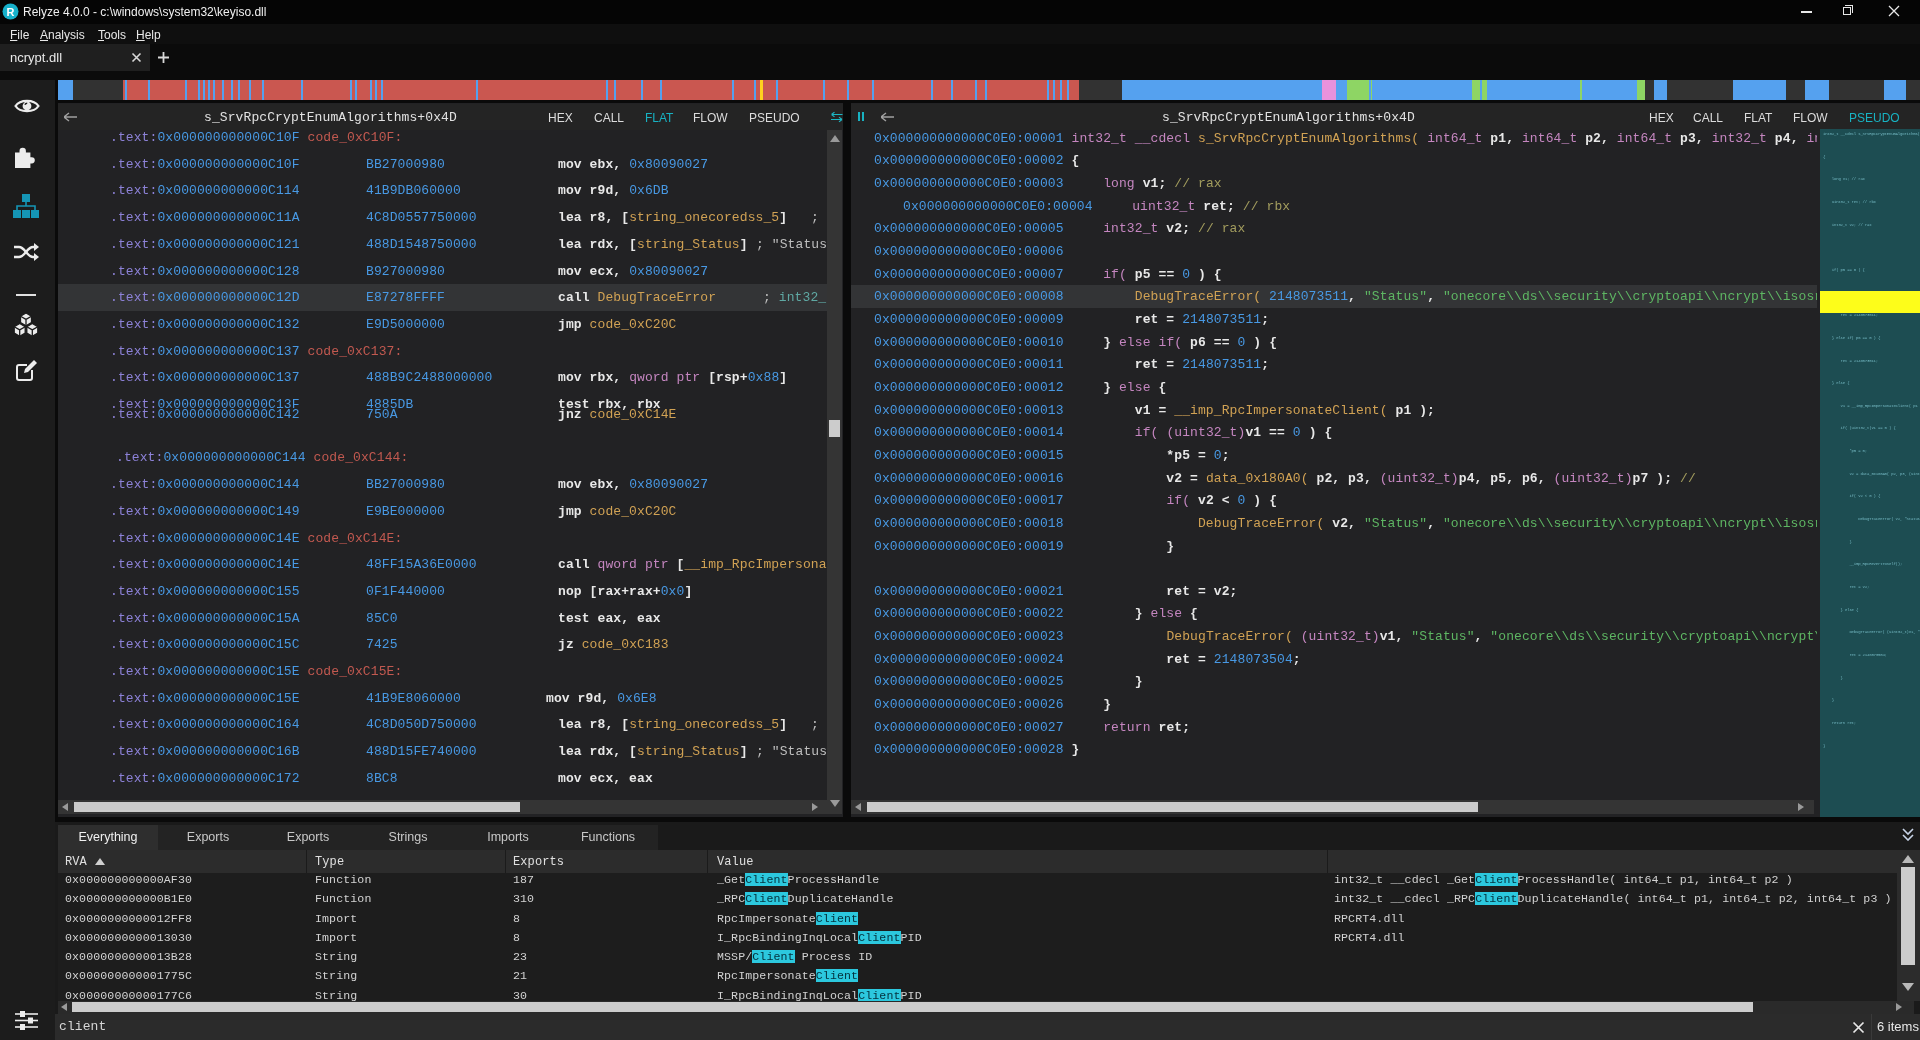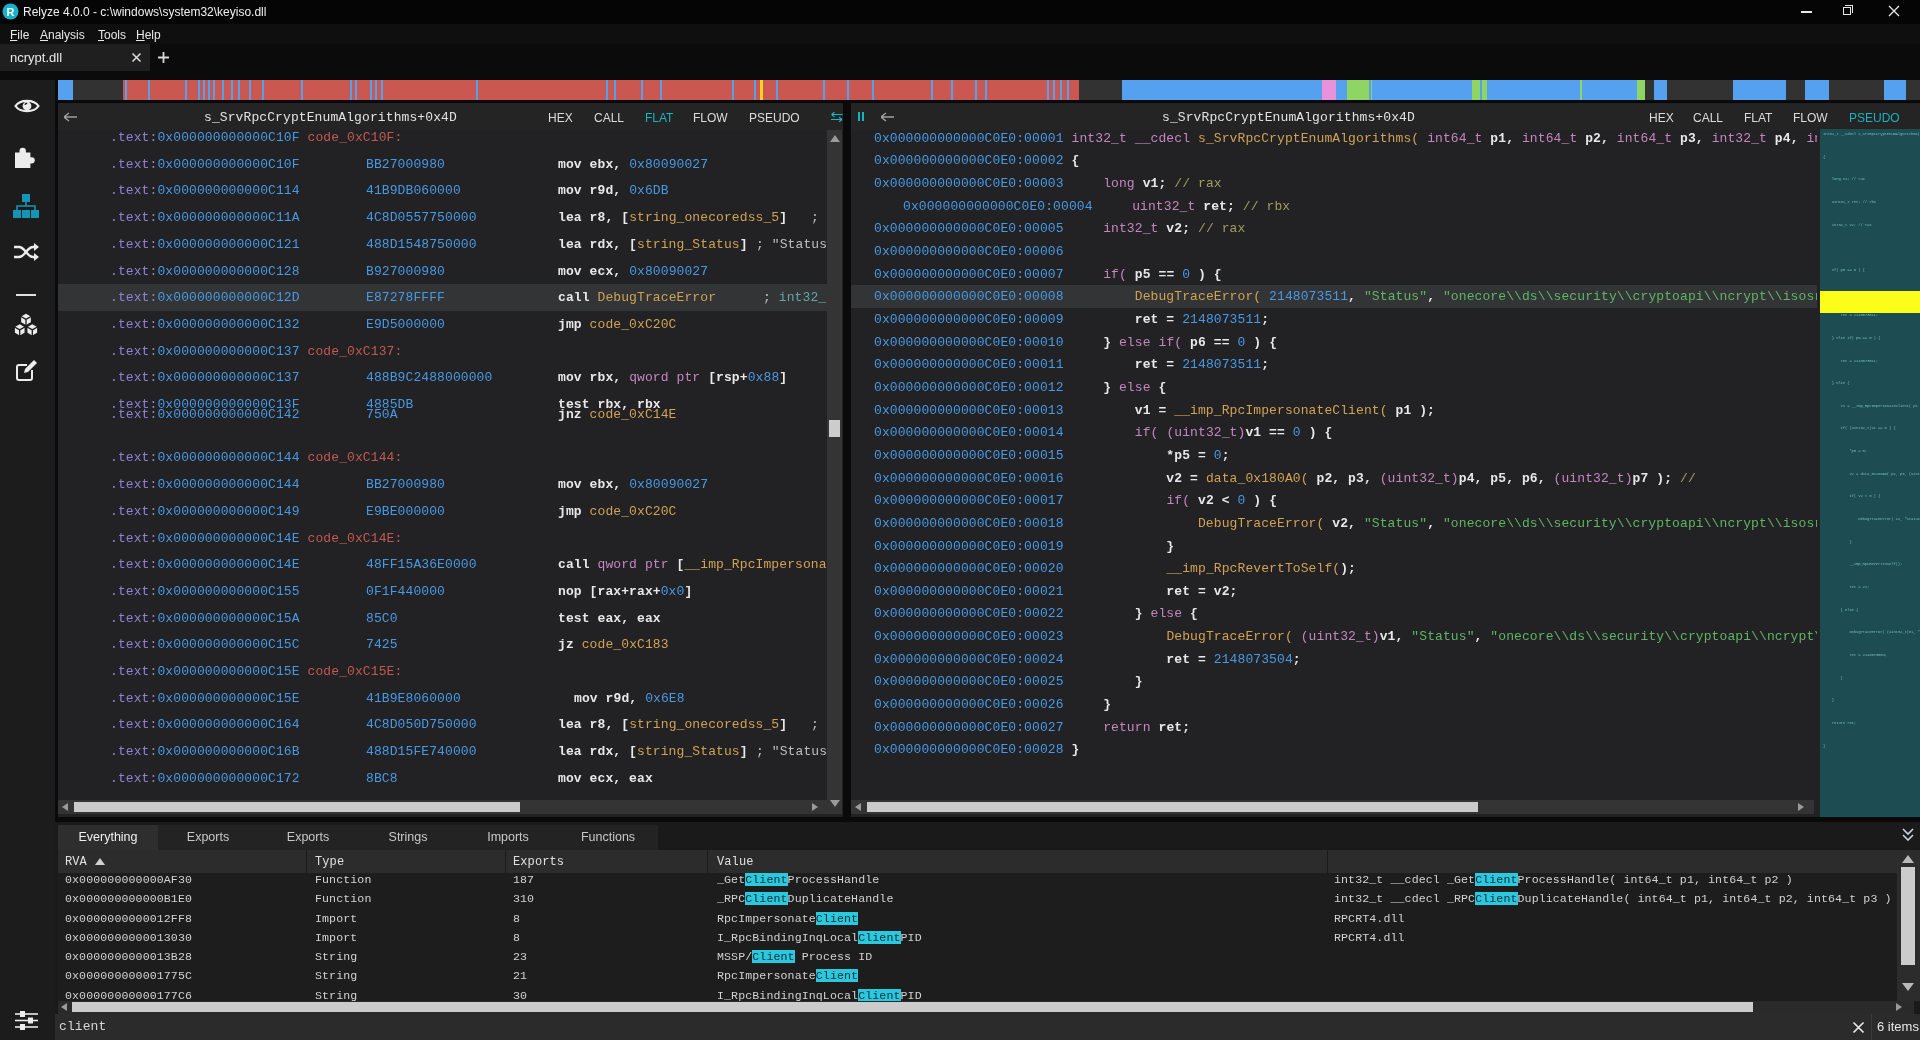--- a/index.html
+++ b/index.html
@@ -169,30 +169,30 @@
 <div class="cl mono" style="left:0;top:47.4px;width:769px;"><span class="abs" style="left:52px"><i class="vi">.text:</i><i class="bl">0x000000000000C114</i></span><span class="abs" style="left:308px"><i class="bl">41B9DB060000</i></span><span class="abs" style="left:500px"><b>mov&nbsp;r9d,&nbsp;</b><i class="bl">0x6DB</i></span></div>
 <div class="cl mono" style="left:0;top:74.1px;width:769px;"><span class="abs" style="left:52px"><i class="vi">.text:</i><i class="bl">0x000000000000C11A</i></span><span class="abs" style="left:308px"><i class="bl">4C8D0557750000</i></span><span class="abs" style="left:500px"><b>lea&nbsp;r8,&nbsp;[</b><i class="yl">string_onecoredss_5</i><b>]</b></span><span class="abs" style="left:753px"><i class="gy">;</i></span></div>
 <div class="cl mono" style="left:0;top:100.8px;width:769px;"><span class="abs" style="left:52px"><i class="vi">.text:</i><i class="bl">0x000000000000C121</i></span><span class="abs" style="left:308px"><i class="bl">488D1548750000</i></span><span class="abs" style="left:500px"><b>lea&nbsp;rdx,&nbsp;[</b><i class="yl">string_Status</i><b>]</b></span><span class="abs" style="left:698px"><i class="gy">;&nbsp;"Status"</i></span></div>
 <div class="cl mono" style="left:0;top:127.5px;width:769px;"><span class="abs" style="left:52px"><i class="vi">.text:</i><i class="bl">0x000000000000C128</i></span><span class="abs" style="left:308px"><i class="bl">B927000980</i></span><span class="abs" style="left:500px"><b>mov&nbsp;ecx,&nbsp;</b><i class="bl">0x80090027</i></span></div>
 <div class="cl mono" style="left:0;top:154.2px;width:769px; background:#333436;"><span class="abs" style="left:52px"><i class="vi">.text:</i><i class="bl">0x000000000000C12D</i></span><span class="abs" style="left:308px"><i class="bl">E87278FFFF</i></span><span class="abs" style="left:500px"><b>call&nbsp;</b><i class="yl">DebugTraceError</i></span><span class="abs" style="left:705px"><i class="gy">;&nbsp;</i><i class="cm">int32_t</i></span></div>
 <div class="cl mono" style="left:0;top:180.9px;width:769px;"><span class="abs" style="left:52px"><i class="vi">.text:</i><i class="bl">0x000000000000C132</i></span><span class="abs" style="left:308px"><i class="bl">E9D5000000</i></span><span class="abs" style="left:500px"><b>jmp&nbsp;</b><i class="yl">code_0xC20C</i></span></div>
 <div class="cl mono" style="left:0;top:207.6px;width:769px;"><span class="abs" style="left:52px"><i class="vi">.text:</i><i class="bl">0x000000000000C137</i> <i class="rd">code_0xC137:</i></span></div>
 <div class="cl mono" style="left:0;top:234.3px;width:769px;"><span class="abs" style="left:52px"><i class="vi">.text:</i><i class="bl">0x000000000000C137</i></span><span class="abs" style="left:308px"><i class="bl">488B9C2488000000</i></span><span class="abs" style="left:500px"><b>mov&nbsp;rbx,&nbsp;</b><i class="pk">qword&nbsp;ptr</i><b>&nbsp;[rsp+</b><i class="bl">0x88</i><b>]</b></span></div>
 <div class="cl mono" style="left:0;top:261.0px;width:769px;"><span class="abs" style="left:52px"><i class="vi">.text:</i><i class="bl">0x000000000000C13F</i></span><span class="abs" style="left:308px"><i class="bl">4885DB</i></span><span class="abs" style="left:500px"><b>test&nbsp;rbx,&nbsp;rbx</b></span></div>
 <div class="cl mono" style="left:0;top:271px;width:769px;padding-left:10px;"><span class="abs" style="left:52px"><i class="vi">.text:</i><i class="bl">0x000000000000C142</i></span><span class="abs" style="left:308px"><i class="bl">750A</i></span><span class="abs" style="left:500px"><b>jnz&nbsp;</b><i class="yl">code_0xC14E</i></span></div>
-<div class="cl mono" style="left:0;top:314.4px;width:769px;text-decoration:underline;"><span class="abs" style="left:52px"><i class="vi">.text:</i><i class="bl">0x000000000000C144</i> <i class="rd">code_0xC144:</i></span></div>
+<div class="cl mono" style="left:6px;top:314.4px;width:769px;text-decoration:underline;"><span class="abs" style="left:52px"><i class="vi">.text:</i><i class="bl">0x000000000000C144</i> <i class="rd">code_0xC144:</i></span></div>
 <div class="cl mono" style="left:0;top:341.1px;width:769px;"><span class="abs" style="left:52px"><i class="vi">.text:</i><i class="bl">0x000000000000C144</i></span><span class="abs" style="left:308px"><i class="bl">BB27000980</i></span><span class="abs" style="left:500px"><b>mov&nbsp;ebx,&nbsp;</b><i class="bl">0x80090027</i></span></div>
 <div class="cl mono" style="left:0;top:367.8px;width:769px;"><span class="abs" style="left:52px"><i class="vi">.text:</i><i class="bl">0x000000000000C149</i></span><span class="abs" style="left:308px"><i class="bl">E9BE000000</i></span><span class="abs" style="left:500px"><b>jmp&nbsp;</b><i class="yl">code_0xC20C</i></span></div>
 <div class="cl mono" style="left:0;top:394.5px;width:769px;"><span class="abs" style="left:52px"><i class="vi">.text:</i><i class="bl">0x000000000000C14E</i> <i class="rd">code_0xC14E:</i></span></div>
 <div class="cl mono" style="left:0;top:421.2px;width:769px;"><span class="abs" style="left:52px"><i class="vi">.text:</i><i class="bl">0x000000000000C14E</i></span><span class="abs" style="left:308px"><i class="bl">48FF15A36E0000</i></span><span class="abs" style="left:500px"><b>call&nbsp;</b><i class="pk">qword&nbsp;ptr</i><b>&nbsp;[</b><i class="yl">__imp_RpcImpersonateClient</i></span></div>
 <div class="cl mono" style="left:0;top:447.9px;width:769px;"><span class="abs" style="left:52px"><i class="vi">.text:</i><i class="bl">0x000000000000C155</i></span><span class="abs" style="left:308px"><i class="bl">0F1F440000</i></span><span class="abs" style="left:500px"><b>nop&nbsp;[rax+rax+</b><i class="bl">0x0</i><b>]</b></span></div>
 <div class="cl mono" style="left:0;top:474.6px;width:769px;"><span class="abs" style="left:52px"><i class="vi">.text:</i><i class="bl">0x000000000000C15A</i></span><span class="abs" style="left:308px"><i class="bl">85C0</i></span><span class="abs" style="left:500px"><b>test&nbsp;eax,&nbsp;eax</b></span></div>
 <div class="cl mono" style="left:0;top:501.3px;width:769px;"><span class="abs" style="left:52px"><i class="vi">.text:</i><i class="bl">0x000000000000C15C</i></span><span class="abs" style="left:308px"><i class="bl">7425</i></span><span class="abs" style="left:500px"><b>jz&nbsp;</b><i class="yl">code_0xC183</i></span></div>
 <div class="cl mono" style="left:0;top:528.0px;width:769px;"><span class="abs" style="left:52px"><i class="vi">.text:</i><i class="bl">0x000000000000C15E</i> <i class="rd">code_0xC15E:</i></span></div>
-<div class="cl mono" style="left:0;top:554.7px;width:769px;"><span class="abs" style="left:52px"><i class="vi">.text:</i><i class="bl">0x000000000000C15E</i></span><span class="abs" style="left:308px"><i class="bl">41B9E8060000</i></span><span class="abs" style="left:516px"><b>mov&nbsp;r9d,&nbsp;</b><i class="bl">0x6E8</i></span></div>
+<div class="cl mono" style="left:0;top:554.7px;width:769px;"><span class="abs" style="left:52px"><i class="vi">.text:</i><i class="bl">0x000000000000C15E</i></span><span class="abs" style="left:308px"><i class="bl">41B9E8060000</i></span><span class="abs" style="left:488px"><b>mov&nbsp;r9d,&nbsp;</b><i class="bl">0x6E8</i></span></div>
 <div class="cl mono" style="left:0;top:581.4px;width:769px;"><span class="abs" style="left:52px"><i class="vi">.text:</i><i class="bl">0x000000000000C164</i></span><span class="abs" style="left:308px"><i class="bl">4C8D050D750000</i></span><span class="abs" style="left:500px"><b>lea&nbsp;r8,&nbsp;[</b><i class="yl">string_onecoredss_5</i><b>]</b></span><span class="abs" style="left:753px"><i class="gy">;</i></span></div>
 <div class="cl mono" style="left:0;top:608.1px;width:769px;"><span class="abs" style="left:52px"><i class="vi">.text:</i><i class="bl">0x000000000000C16B</i></span><span class="abs" style="left:308px"><i class="bl">488D15FE740000</i></span><span class="abs" style="left:500px"><b>lea&nbsp;rdx,&nbsp;[</b><i class="yl">string_Status</i><b>]</b></span><span class="abs" style="left:698px"><i class="gy">;&nbsp;"Status"</i></span></div>
 <div class="cl mono" style="left:0;top:634.8px;width:769px;text-align:right;"><span class="abs" style="left:52px"><i class="vi">.text:</i><i class="bl">0x000000000000C172</i></span><span class="abs" style="left:308px"><i class="bl">8BC8</i></span><span class="abs" style="left:500px"><b>mov&nbsp;ecx,&nbsp;eax</b></span></div>
 </div>
 <div class="abs" style="left:827px;top:130px;width:15px;height:684px;background:#343434"></div>
 <div class="tri" style="left:830px;top:135px;border-left:5px solid transparent;border-right:5px solid transparent;border-bottom:7px solid #9a9a9a"></div>
 <div class="abs" style="left:829px;top:420px;width:11px;height:17px;background:#cccccc"></div>
 <div class="tri" style="left:830px;top:800px;border-left:5px solid transparent;border-right:5px solid transparent;border-top:7px solid #9a9a9a"></div>
 <div class="abs" style="left:58px;top:800px;width:769px;height:14px;background:#343434"></div>
 <div class="tri" style="left:62px;top:803px;border-top:4.5px solid transparent;border-bottom:4.5px solid transparent;border-right:6px solid #9a9a9a"></div>
@@ -224,21 +224,20 @@
 <div class="rl mono" style="left:0;top:200.65px;width:969px;"><span class="abs" style="left:23px"><i class="bl">0x000000000000C0E0:00010</i>&nbsp;<b>&nbsp;&nbsp;&nbsp;&nbsp;}&nbsp;</b><i class="pk">else</i><b>&nbsp;</b><i class="pk">if(</i><b>&nbsp;p6&nbsp;==&nbsp;</b><i class="bl">0</i><b>&nbsp;)&nbsp;{</b></span></div>
 <div class="rl mono" style="left:0;top:223.3px;width:969px;"><span class="abs" style="left:23px"><i class="bl">0x000000000000C0E0:00011</i>&nbsp;<b>&nbsp;&nbsp;&nbsp;&nbsp;&nbsp;&nbsp;&nbsp;&nbsp;ret&nbsp;=&nbsp;</b><i class="bl">2148073511</i><b>;</b></span></div>
 <div class="rl mono" style="left:0;top:245.95px;width:969px;"><span class="abs" style="left:23px"><i class="bl">0x000000000000C0E0:00012</i>&nbsp;<b>&nbsp;&nbsp;&nbsp;&nbsp;}&nbsp;</b><i class="pk">else</i><b>&nbsp;{</b></span></div>
 <div class="rl mono" style="left:0;top:268.6px;width:969px;"><span class="abs" style="left:23px"><i class="bl">0x000000000000C0E0:00013</i>&nbsp;<b>&nbsp;&nbsp;&nbsp;&nbsp;&nbsp;&nbsp;&nbsp;&nbsp;v1&nbsp;=&nbsp;</b><i class="yl">__imp_RpcImpersonateClient(</i><b>&nbsp;p1&nbsp;);</b></span></div>
 <div class="rl mono" style="left:0;top:291.25px;width:969px;"><span class="abs" style="left:23px"><i class="bl">0x000000000000C0E0:00014</i>&nbsp;<b>&nbsp;&nbsp;&nbsp;&nbsp;&nbsp;&nbsp;&nbsp;&nbsp;</b><i class="pk">if(</i><b>&nbsp;</b><i class="pk">(uint32_t)</i><b>v1&nbsp;==&nbsp;</b><i class="bl">0</i><b>&nbsp;)&nbsp;{</b></span></div>
 <div class="rl mono" style="left:0;top:313.9px;width:969px;"><span class="abs" style="left:23px"><i class="bl">0x000000000000C0E0:00015</i>&nbsp;<b>&nbsp;&nbsp;&nbsp;&nbsp;&nbsp;&nbsp;&nbsp;&nbsp;&nbsp;&nbsp;&nbsp;&nbsp;*p5&nbsp;=&nbsp;</b><i class="bl">0</i><b>;</b></span></div>
 <div class="rl mono" style="left:0;top:336.55px;width:969px;"><span class="abs" style="left:23px"><i class="bl">0x000000000000C0E0:00016</i>&nbsp;<b>&nbsp;&nbsp;&nbsp;&nbsp;&nbsp;&nbsp;&nbsp;&nbsp;&nbsp;&nbsp;&nbsp;&nbsp;v2&nbsp;=&nbsp;</b><i class="yl">data_0x180A0(</i><b>&nbsp;p2,&nbsp;p3,&nbsp;</b><i class="pk">(uint32_t)</i><b>p4,&nbsp;p5,&nbsp;p6,&nbsp;</b><i class="pk">(uint32_t)</i><b>p7&nbsp;);&nbsp;</b><i class="ol">//</i></span></div>
 <div class="rl mono" style="left:0;top:359.2px;width:969px;text-align:center;"><span class="abs" style="left:23px"><i class="bl">0x000000000000C0E0:00017</i>&nbsp;<b>&nbsp;&nbsp;&nbsp;&nbsp;&nbsp;&nbsp;&nbsp;&nbsp;&nbsp;&nbsp;&nbsp;&nbsp;</b><i class="pk">if(</i><b>&nbsp;v2&nbsp;&lt;&nbsp;</b><i class="bl">0</i><b>&nbsp;)&nbsp;{</b></span></div>
 <div class="rl mono" style="left:0;top:381.85px;width:969px;"><span class="abs" style="left:23px"><i class="bl">0x000000000000C0E0:00018</i>&nbsp;<b>&nbsp;&nbsp;&nbsp;&nbsp;&nbsp;&nbsp;&nbsp;&nbsp;&nbsp;&nbsp;&nbsp;&nbsp;&nbsp;&nbsp;&nbsp;&nbsp;</b><i class="yl">DebugTraceError(</i><b>&nbsp;v2,&nbsp;</b><i class="gr">"Status"</i><b>,&nbsp;</b><i class="gr">"onecore\\ds\\security\\cryptoapi\\ncrypt\\isosrvtest.c.my.custom</i></span></div>
 <div class="rl mono" style="left:0;top:404.5px;width:969px;"><span class="abs" style="left:23px"><i class="bl">0x000000000000C0E0:00019</i>&nbsp;<b>&nbsp;&nbsp;&nbsp;&nbsp;&nbsp;&nbsp;&nbsp;&nbsp;&nbsp;&nbsp;&nbsp;&nbsp;}</b></span></div>
-<div class="rl mono" style="left:0;top:427.15px;width:969px;"><span class="abs" style="left:23px"><i class="bl">0x000000000000C0E0:00020</i>&nbsp;<b>&nbsp;&nbsp;&nbsp;&nbsp;&nbsp;&nbsp;&nbsp;&nbsp;&nbsp;&nbsp;&nbsp;&nbsp;</b><i class="yl">__imp_RpcRevertToSelf(</i><b>);</b></span></div>
 <div class="rl mono" style="left:0;top:449.8px;width:969px;"><span class="abs" style="left:23px"><i class="bl">0x000000000000C0E0:00021</i>&nbsp;<b>&nbsp;&nbsp;&nbsp;&nbsp;&nbsp;&nbsp;&nbsp;&nbsp;&nbsp;&nbsp;&nbsp;&nbsp;ret&nbsp;=&nbsp;v2;</b></span></div>
 <div class="rl mono" style="left:0;top:472.45px;width:969px;"><span class="abs" style="left:23px"><i class="bl">0x000000000000C0E0:00022</i>&nbsp;<b>&nbsp;&nbsp;&nbsp;&nbsp;&nbsp;&nbsp;&nbsp;&nbsp;}&nbsp;</b><i class="pk">else</i><b>&nbsp;{</b></span></div>
 <div class="rl mono" style="left:0;top:495.1px;width:969px;"><span class="abs" style="left:23px"><i class="bl">0x000000000000C0E0:00023</i>&nbsp;<b>&nbsp;&nbsp;&nbsp;&nbsp;&nbsp;&nbsp;&nbsp;&nbsp;&nbsp;&nbsp;&nbsp;&nbsp;</b><i class="yl">DebugTraceError(</i><b>&nbsp;</b><i class="pk">(uint32_t)</i><b>v1,&nbsp;</b><i class="gr">"Status"</i><b>,&nbsp;</b><i class="gr">"onecore\\ds\\security\\cryptoapi\\ncrypt\\isosrvtest.c.my.custom</i></span></div>
 <div class="rl mono" style="left:0;top:517.75px;width:969px;"><span class="abs" style="left:23px"><i class="bl">0x000000000000C0E0:00024</i>&nbsp;<b>&nbsp;&nbsp;&nbsp;&nbsp;&nbsp;&nbsp;&nbsp;&nbsp;&nbsp;&nbsp;&nbsp;&nbsp;ret&nbsp;=&nbsp;</b><i class="bl">2148073504</i><b>;</b></span></div>
 <div class="rl mono" style="left:0;top:540.4px;width:969px;"><span class="abs" style="left:23px"><i class="bl">0x000000000000C0E0:00025</i>&nbsp;<b>&nbsp;&nbsp;&nbsp;&nbsp;&nbsp;&nbsp;&nbsp;&nbsp;}</b></span></div>
 <div class="rl mono" style="left:0;top:563.05px;width:969px;"><span class="abs" style="left:23px"><i class="bl">0x000000000000C0E0:00026</i>&nbsp;<b>&nbsp;&nbsp;&nbsp;&nbsp;}</b></span></div>
 <div class="rl mono" style="left:0;top:585.7px;width:969px;"><span class="abs" style="left:23px"><i class="bl">0x000000000000C0E0:00027</i>&nbsp;<b>&nbsp;&nbsp;&nbsp;&nbsp;</b><i class="pk">return</i><b>&nbsp;ret;</b></span></div>
 <div class="rl mono" style="left:0;top:608.35px;width:969px;"><span class="abs" style="left:23px"><i class="bl">0x000000000000C0E0:00028</i>&nbsp;<b>}</b></span></div>
 </div>
 <div class="abs" style="left:1820px;top:129px;width:100px;height:688px;background:#1d4d52;overflow:hidden">

